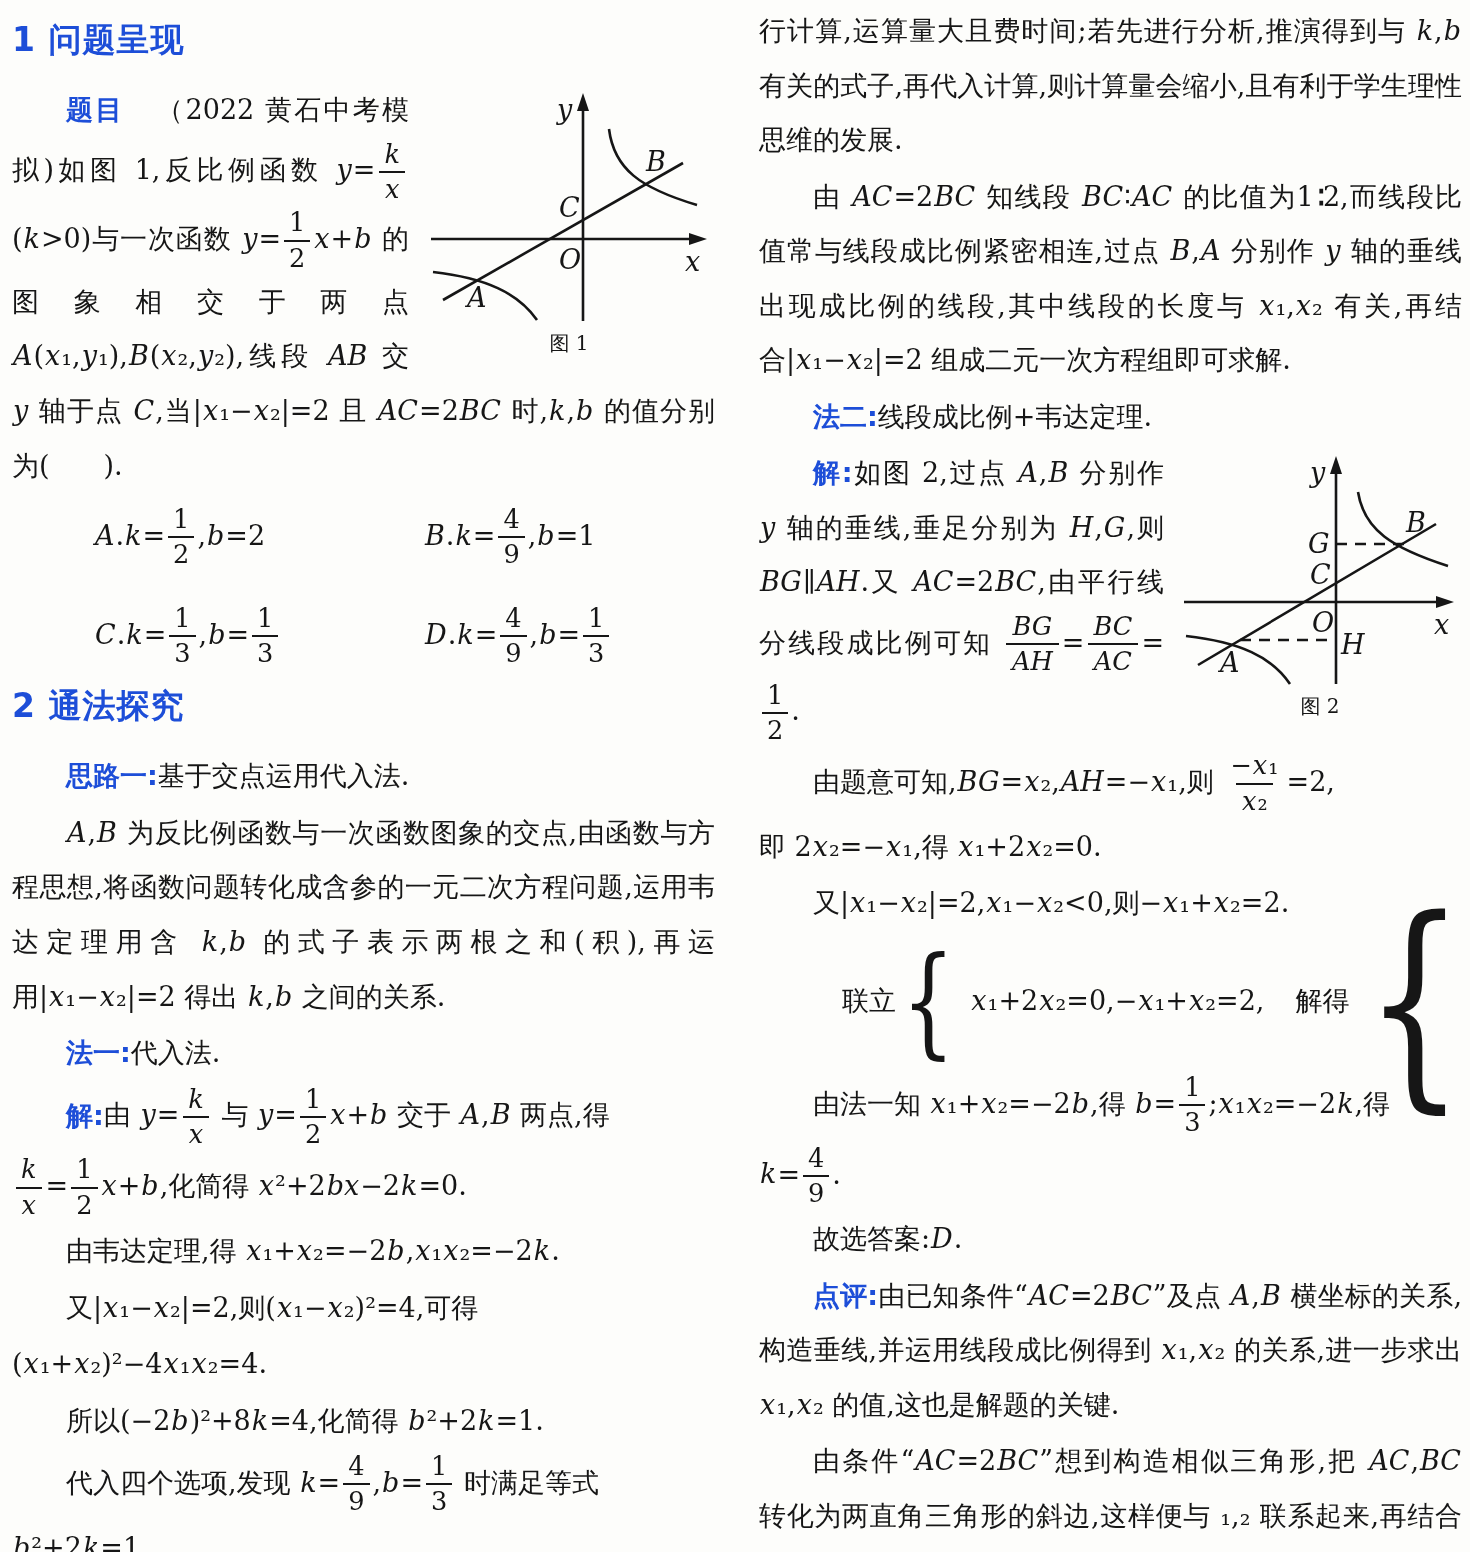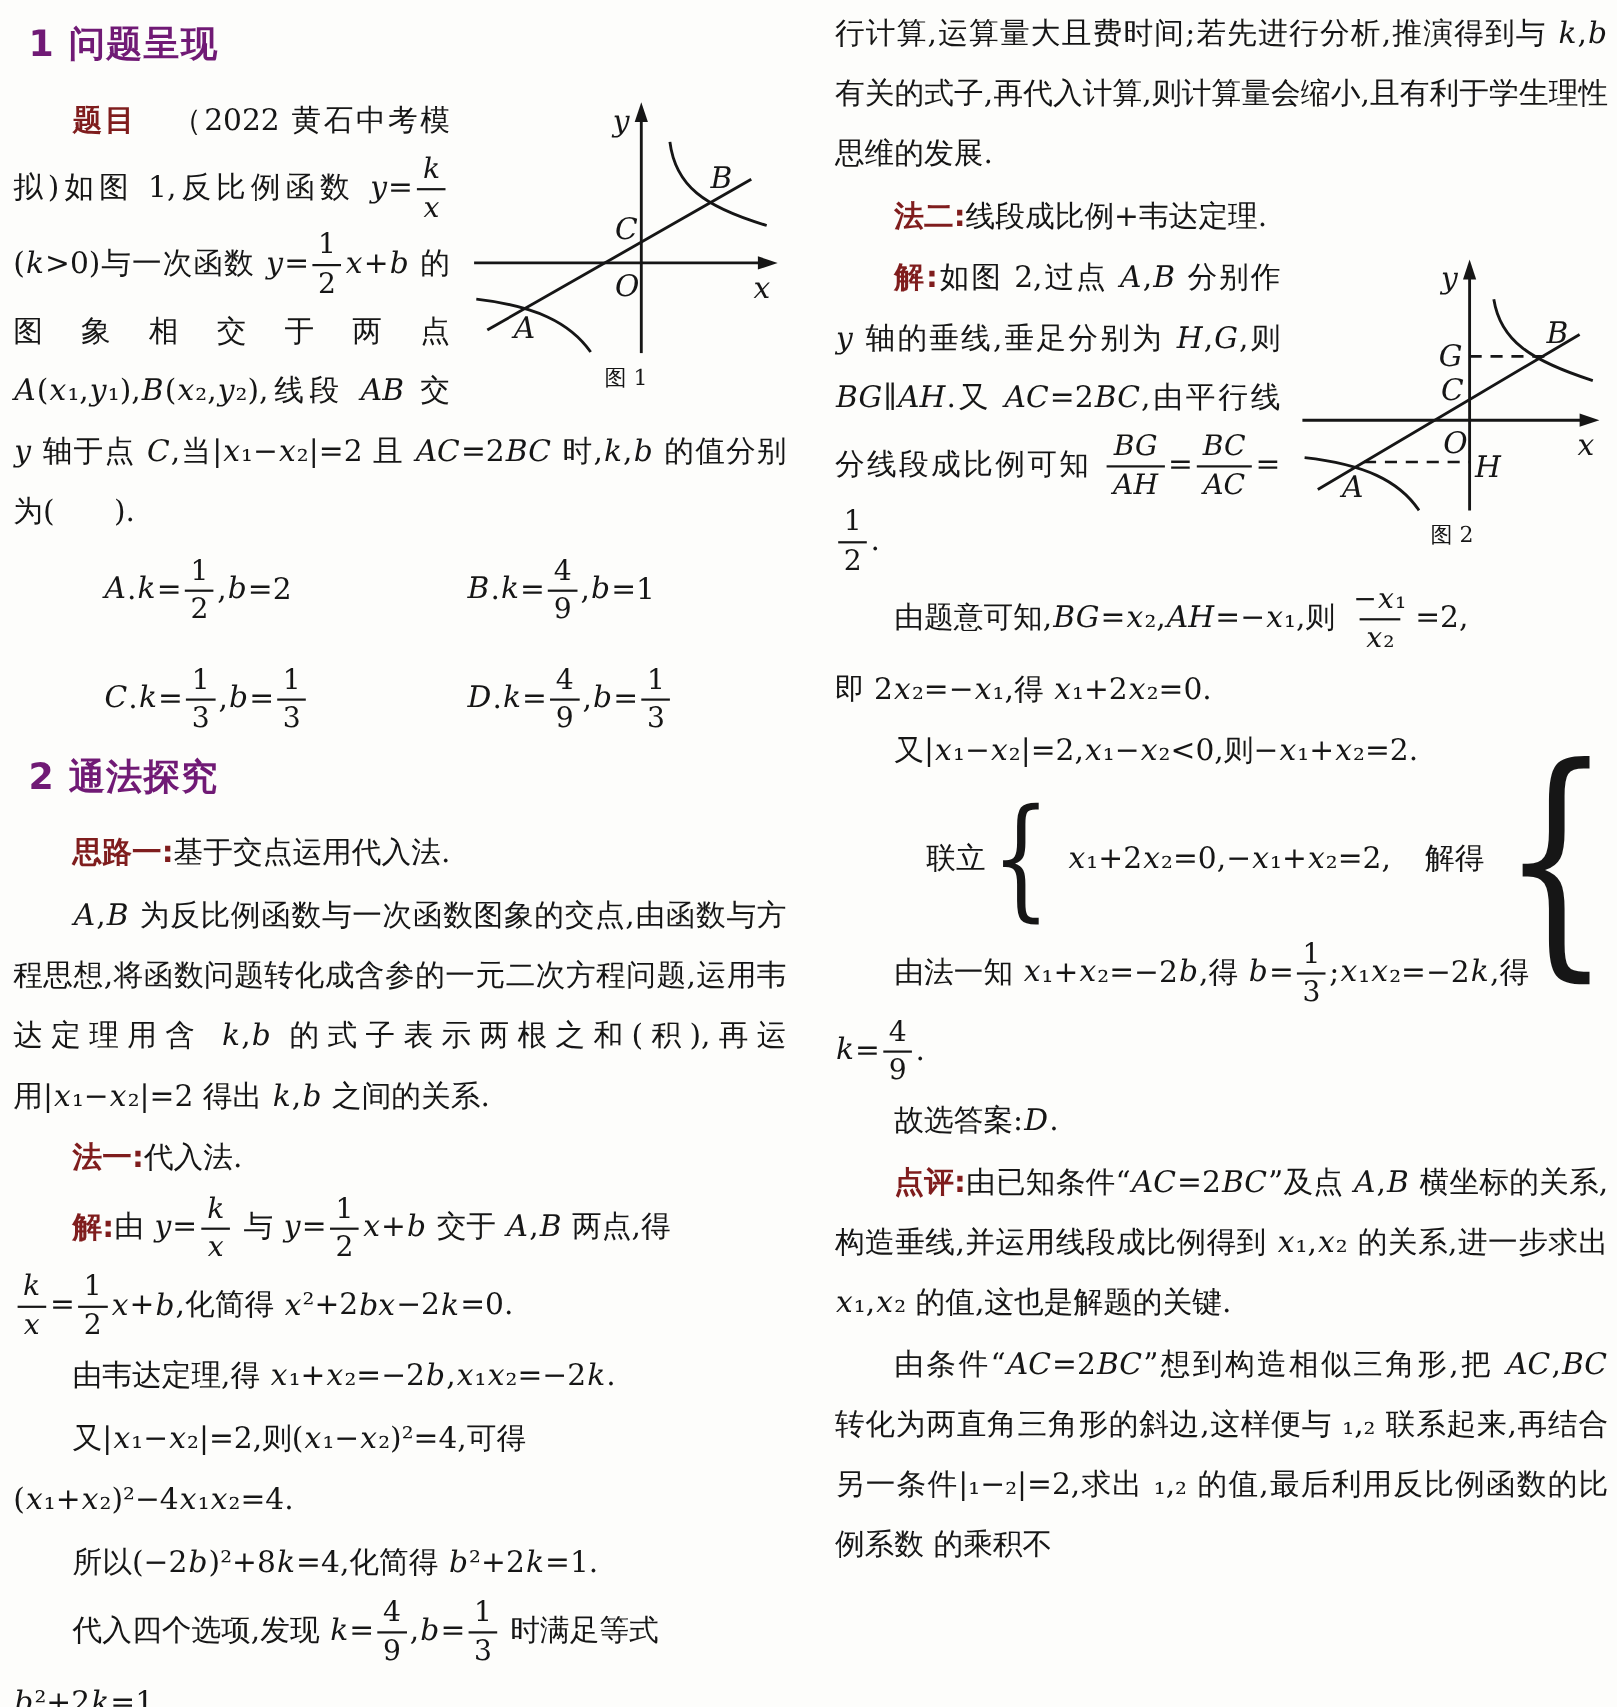--- a/index.html
+++ b/index.html
@@ -7,28 +7,28 @@
     width:1470px;height:1552px;overflow:hidden;
     color:#161616;
     font-family:"DejaVu Serif","Liberation Serif",serif;
     font-size:27px;
   }
   .page{display:flex;gap:44px;padding:4px 8px 0 12px;box-sizing:border-box;}
   .col{width:703px;}
   .sec{
     font-family:"DejaVu Sans","Liberation Sans",sans-serif;
     font-weight:700;font-size:33px;letter-spacing:1px;
-    margin:14px 0 20px 14px;color:#701a75;
+    margin:14px 0 20px 0;color:#1d4ed8;
   }
   .para{line-height:2.02;text-align:justify;margin:0 0 2px 0;}
   .ind{text-indent:2em;}
   .ctr{text-align:left;}
   .lead{
     font-family:"DejaVu Sans","Liberation Sans",sans-serif;
-    font-weight:700;color:#7f1d1d;
+    font-weight:700;color:#1d4ed8;
   }
   .lead-gap{display:inline-block;width:1.1em;}
   i{font-style:italic;padding:0 1px;}
   
   .frac{
     display:inline-flex;flex-direction:column;align-items:center;
     vertical-align:middle;line-height:1.3;margin:0 3px;
     text-indent:0;font-size:0.95em;
   }
   .fnum{padding:0 5px;}
@@ -158,20 +158,21 @@
           <span class="fnum">1</span>
           <span class="fden">3</span>
         </span> 时满足等式</div>
     <div class="para"><i>b</i>²+2<i>k</i>=1.</div>
 
   </div>
 
   <div class="col">
 
     <div class="para">行计算,运算量大且费时间;若先进行分析,推演得到与 <i>k</i>,<i>b</i> 有关的式子,再代入计算,则计算量会缩小,且有利于学生理性思维的发展.</div>
+    <div class="para ind">由 <i>AC</i>=2<i>BC</i> 知线段 <i>BC</i>∶<i>AC</i> 的比值为1∶2,而线段比值常与线段成比例紧密相连,过点 <i>B</i>,<i>A</i> 分别作 <i>y</i> 轴的垂线出现成比例的线段,其中线段的长度与 <i>x</i>₁,<i>x</i>₂ 有关,再结合|<i>x</i>₁−<i>x</i>₂|=2 组成二元一次方程组即可求解.</div>
     <div class="para ind"><span class="lead">法二:</span><span>线段成比例+韦达定理.</span></div>
 
     <div class="para ind clearfix">
       <span class="figure fig2">
         <svg width="284" height="240" viewBox="0 0 284 240">
 
           <line x1="6" y1="150" x2="264" y2="150" stroke="#161616" stroke-width="2.6"></line>
           <polygon points="276,150 258,144 258,156" fill="#161616"></polygon>
           <line x1="158" y1="14" x2="158" y2="232" stroke="#161616" stroke-width="2.6"></line>
           <polygon points="158,4 152,22 164,22" fill="#161616"></polygon>

